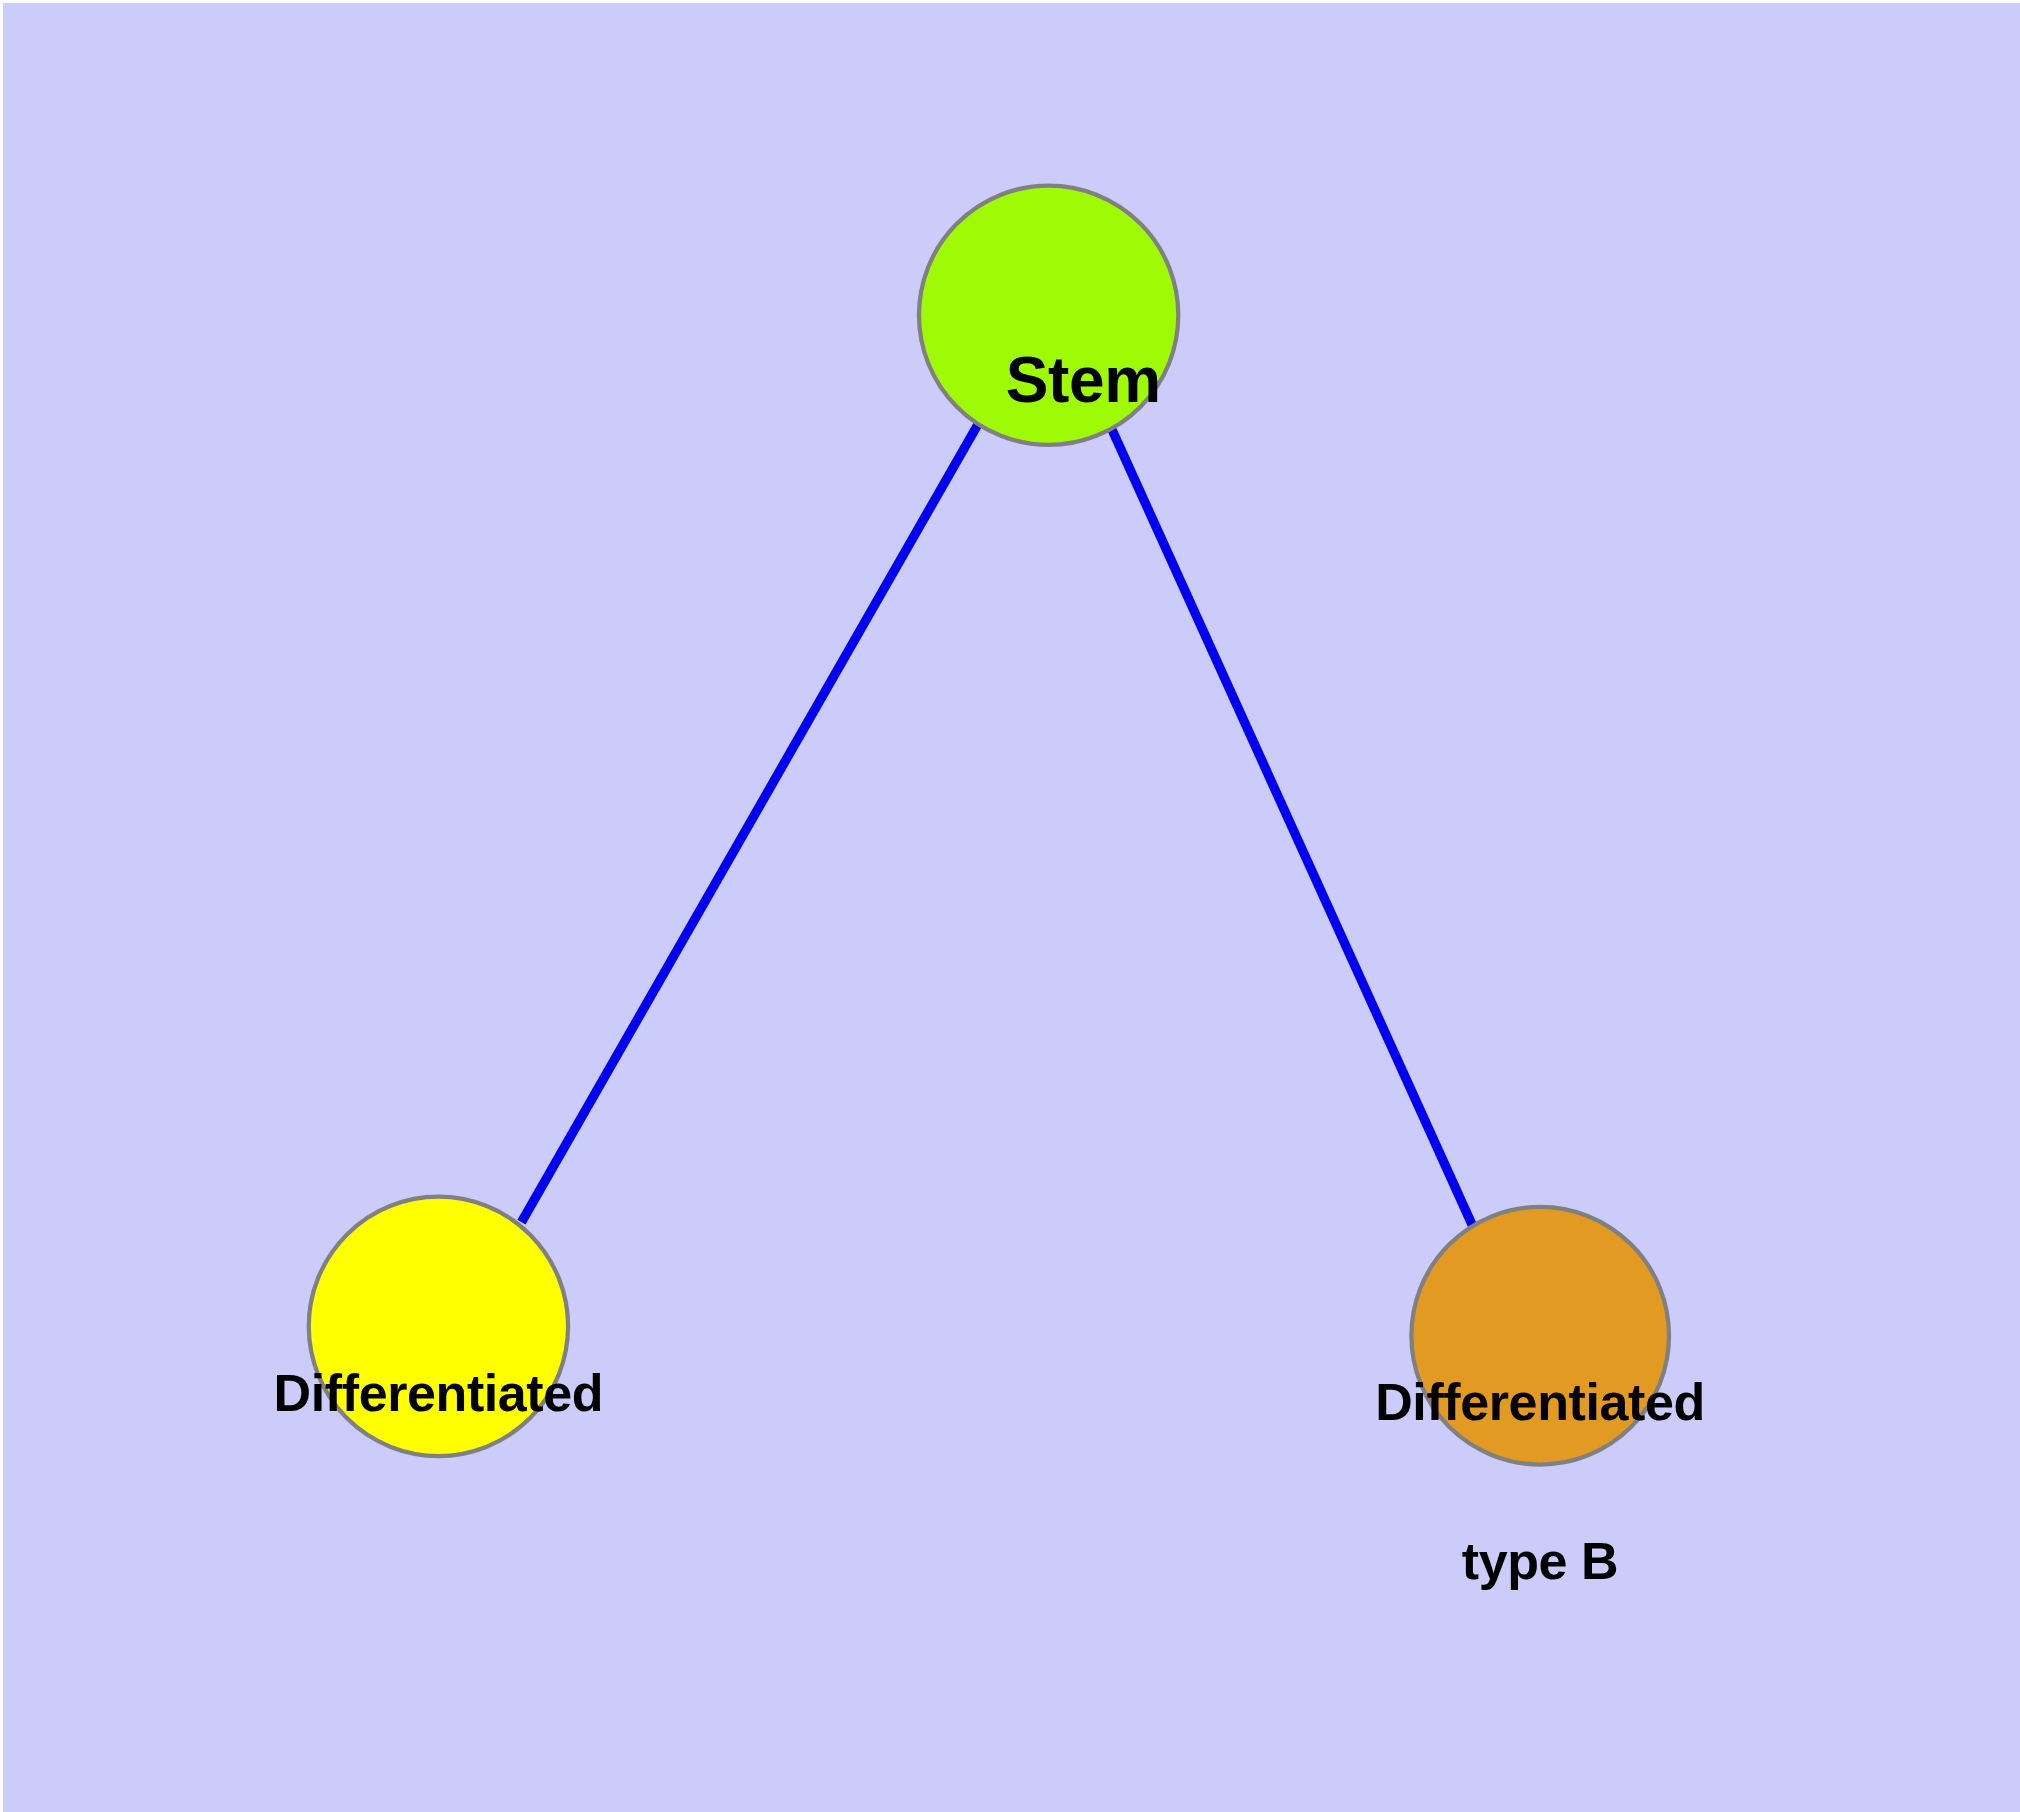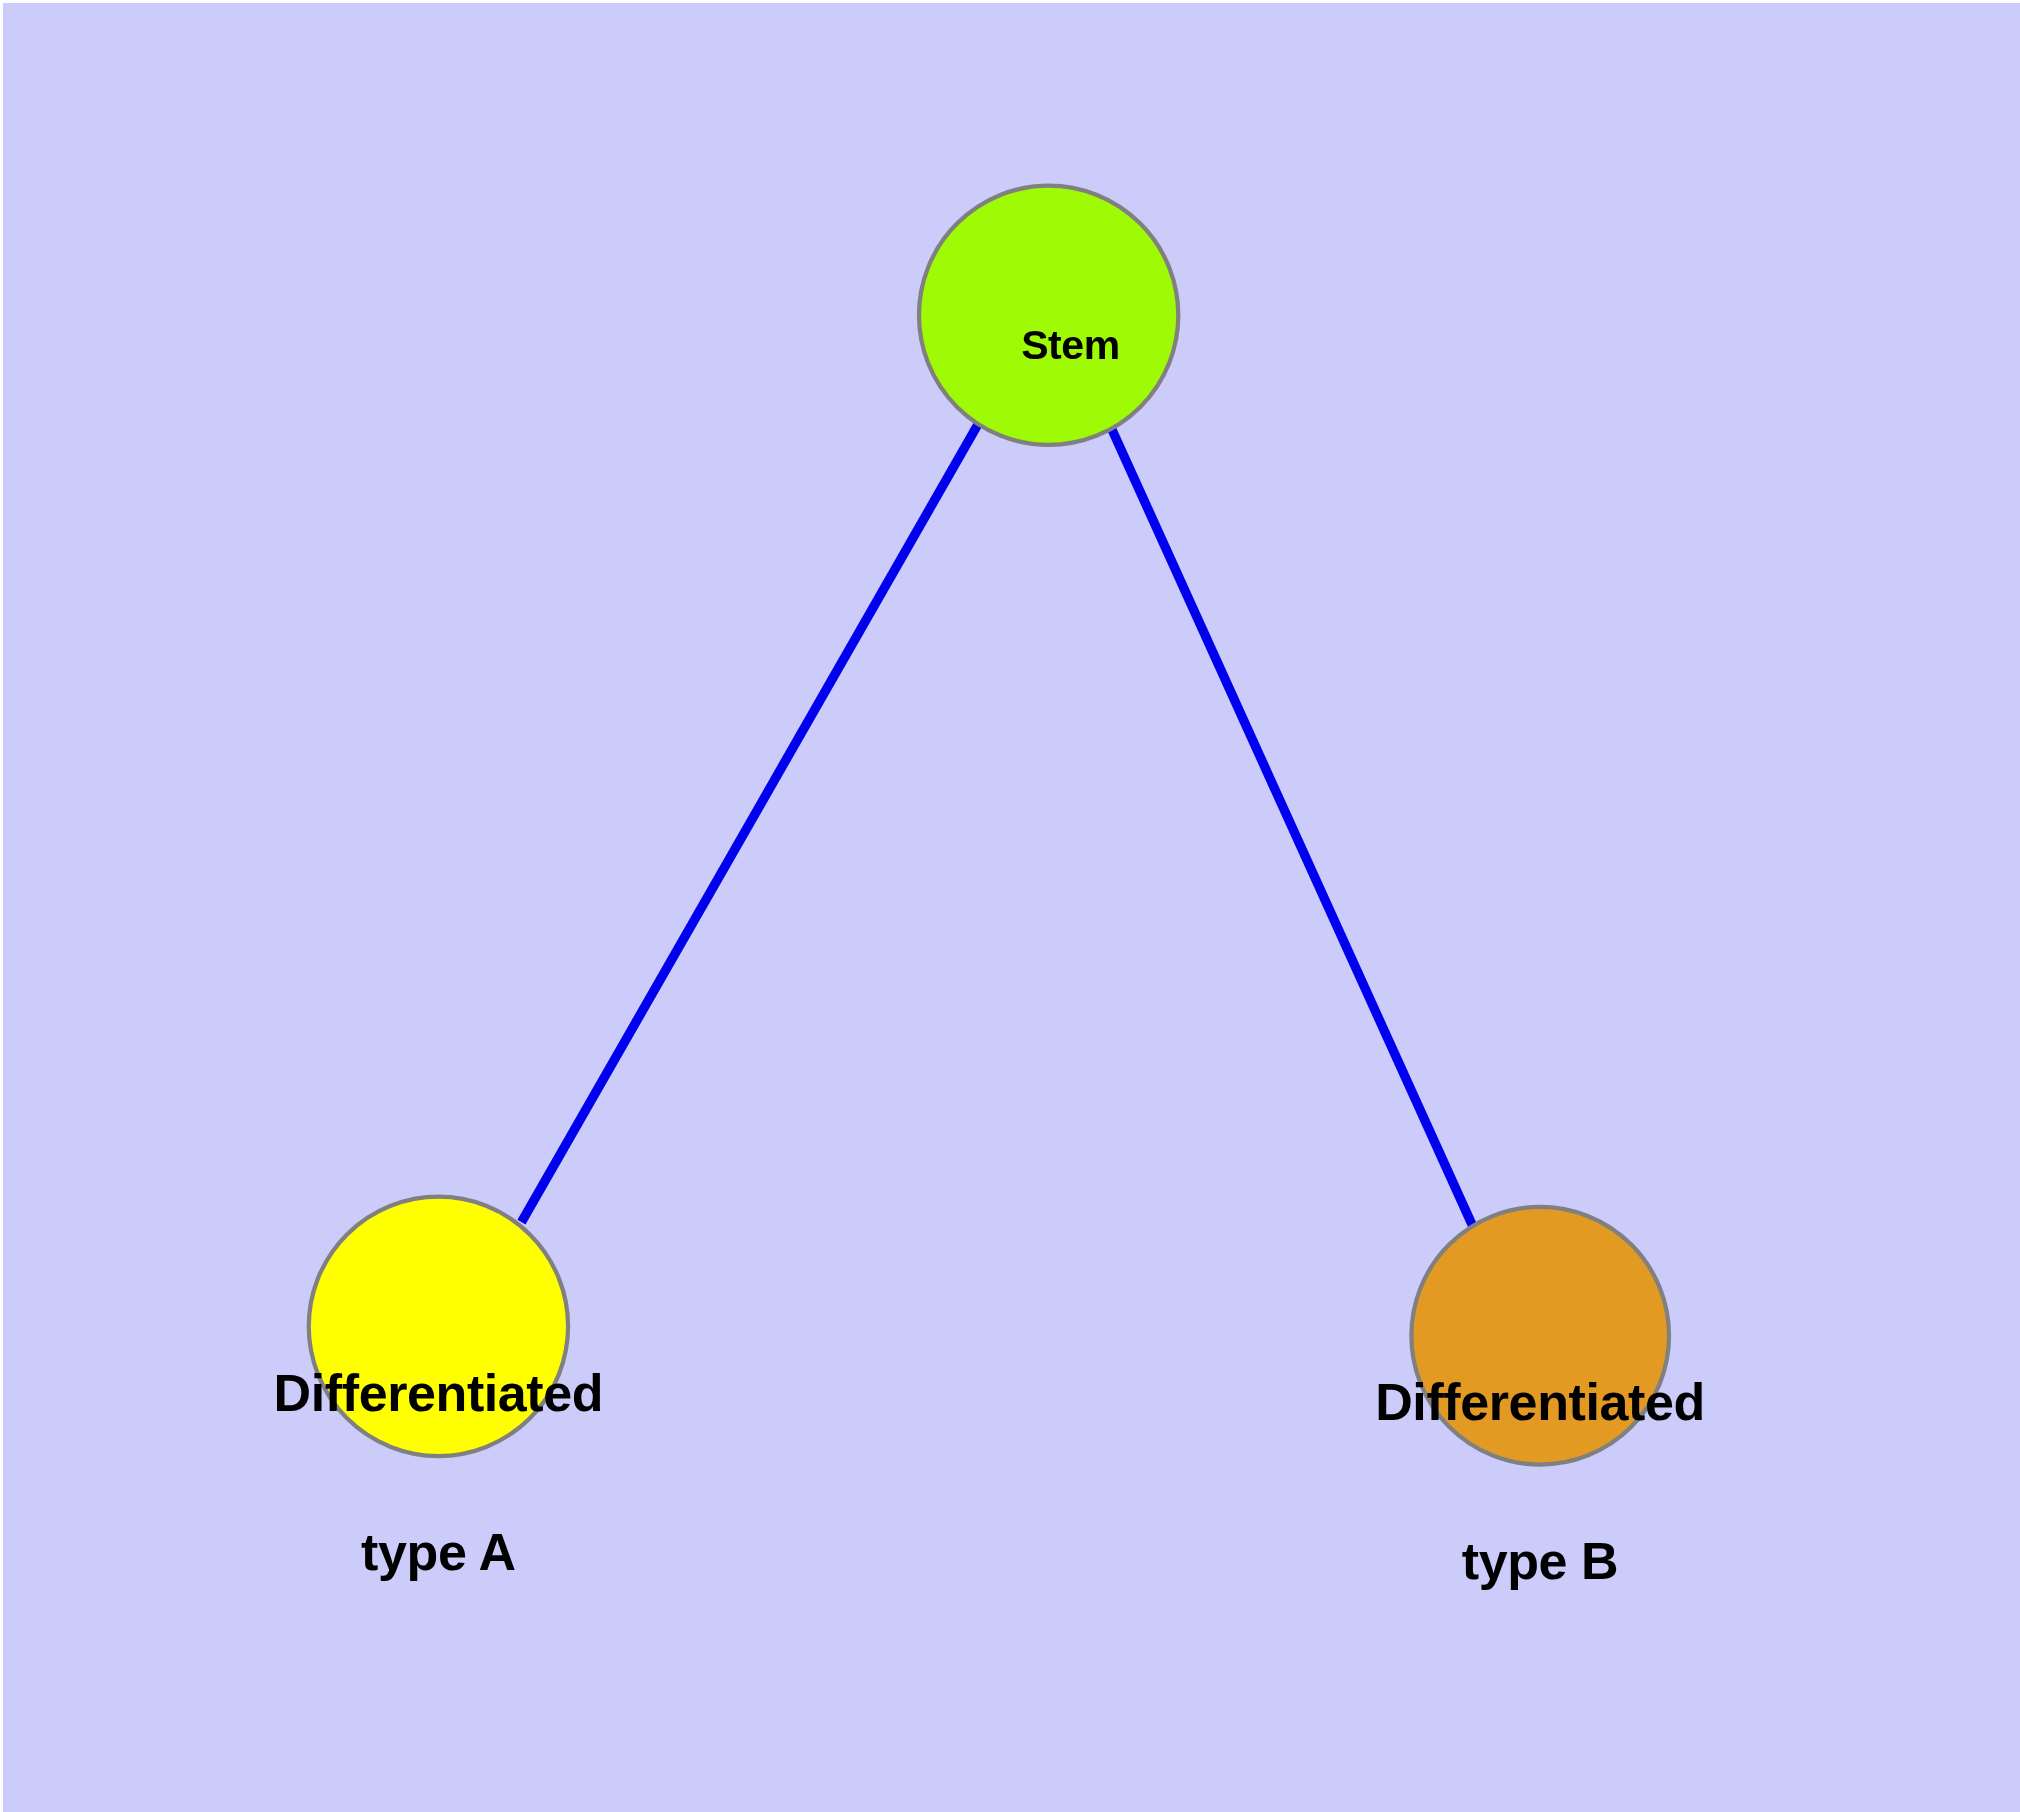--- a/index.html
+++ b/index.html
@@ -34,21 +34,21 @@
     position: absolute;
     text-align: center;
     color: #000000;
     font-weight: bold;
     line-height: 1.02;
     white-space: pre;
     pointer-events: none;
     -webkit-font-smoothing: antialiased;
   }
   .label-stem {
-    font-size: 41px;
+    font-size: 64px;
     letter-spacing: -0.4px;
   }
   .label-diff {
     font-size: 52px;
     letter-spacing: -0.4px;
   }
 </style>
 </head>
 <body>
 
@@ -67,21 +67,20 @@
       <circle cx="1237" cy="372" r="153" fill="#9efa05" stroke="#808080" stroke-width="5"></circle>
     </g>
   </svg>
 
   <div class="node-label label-stem" style="left:794px; top:283px; width:509px;">
     <span>Stem</span>
   </div>
 
   <div class="node-label label-diff" style="left:14.4px; top:1261px; width:848px;">
     <div>Differentiated</div>
-    <div>type A</div>
   </div>
 
   <div class="node-label label-diff" style="left:1116px; top:1270px; width:848px;">
     <div>Differentiated</div>
     <div>type B</div>
   </div>
 
 </div>
 
 

